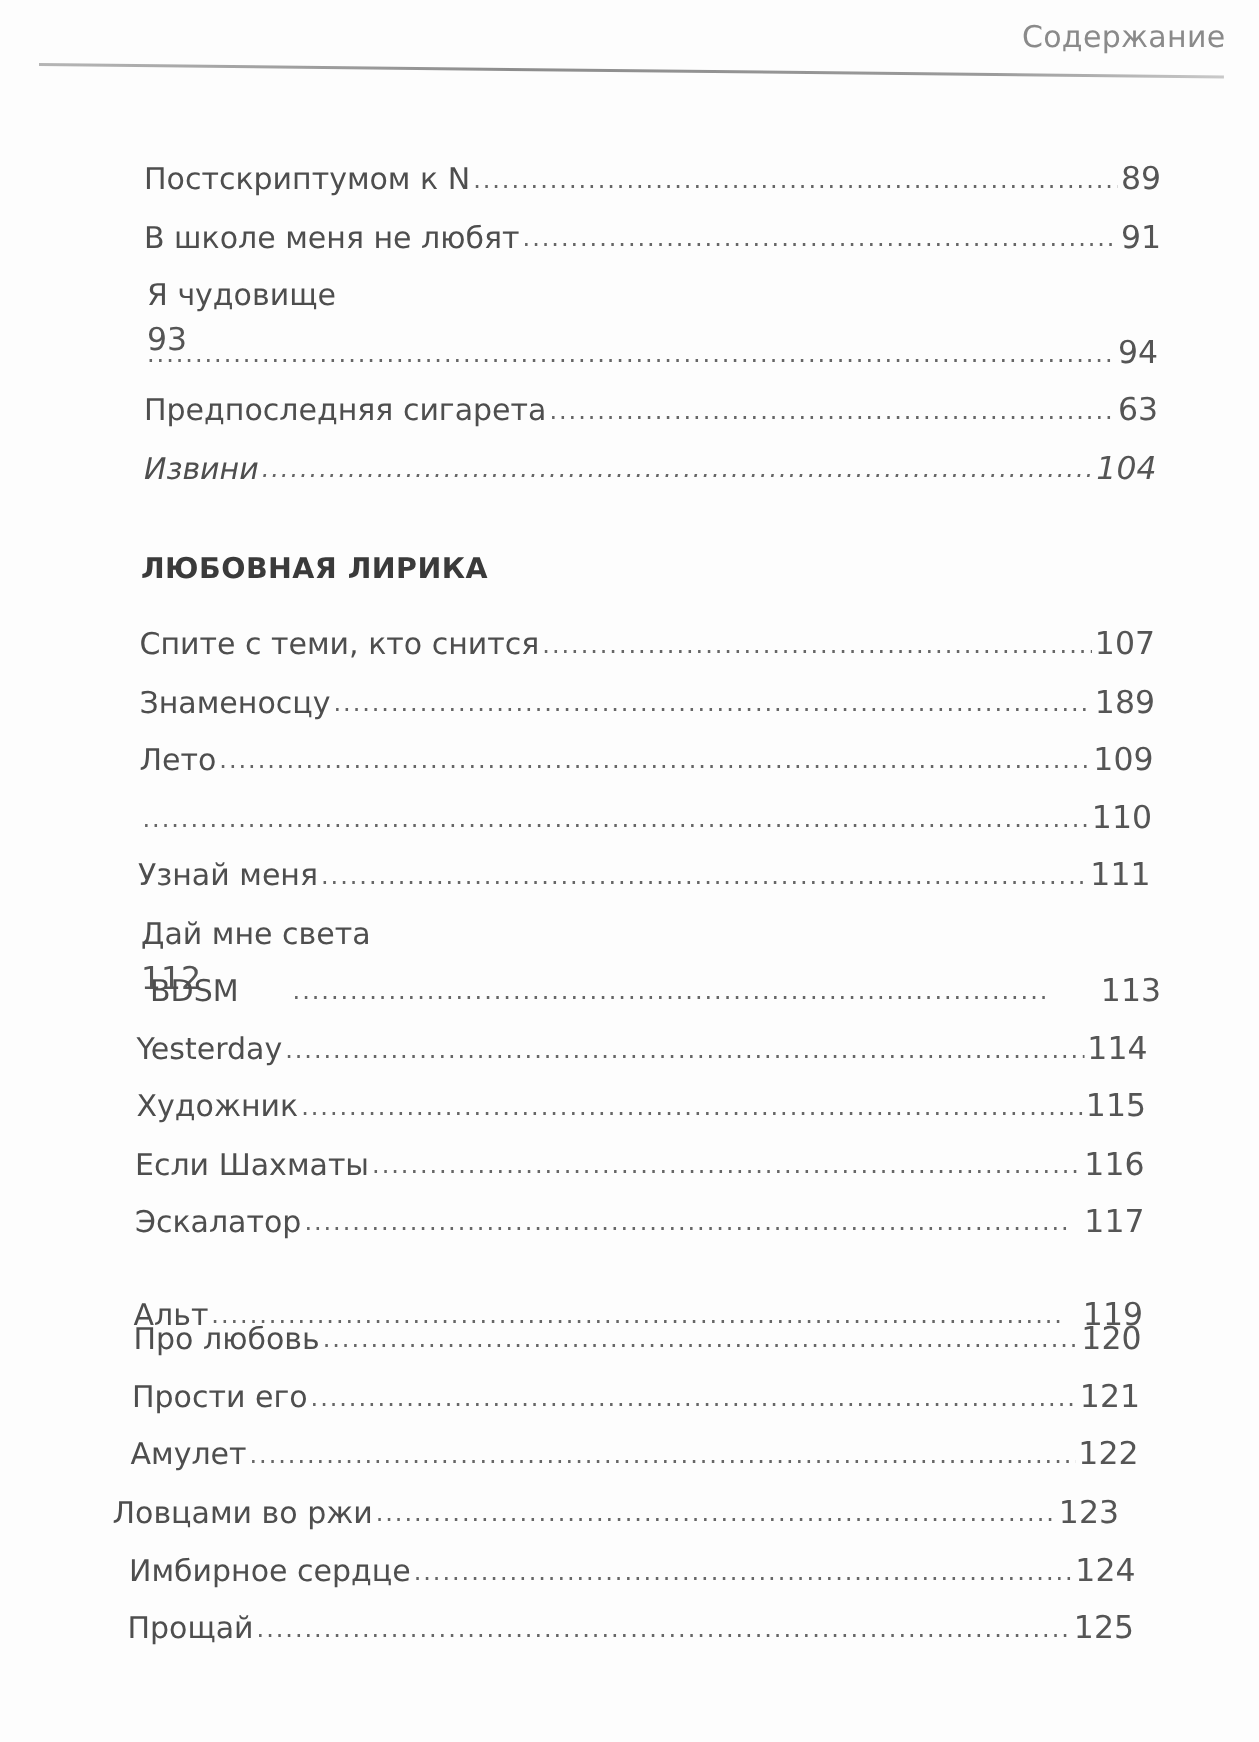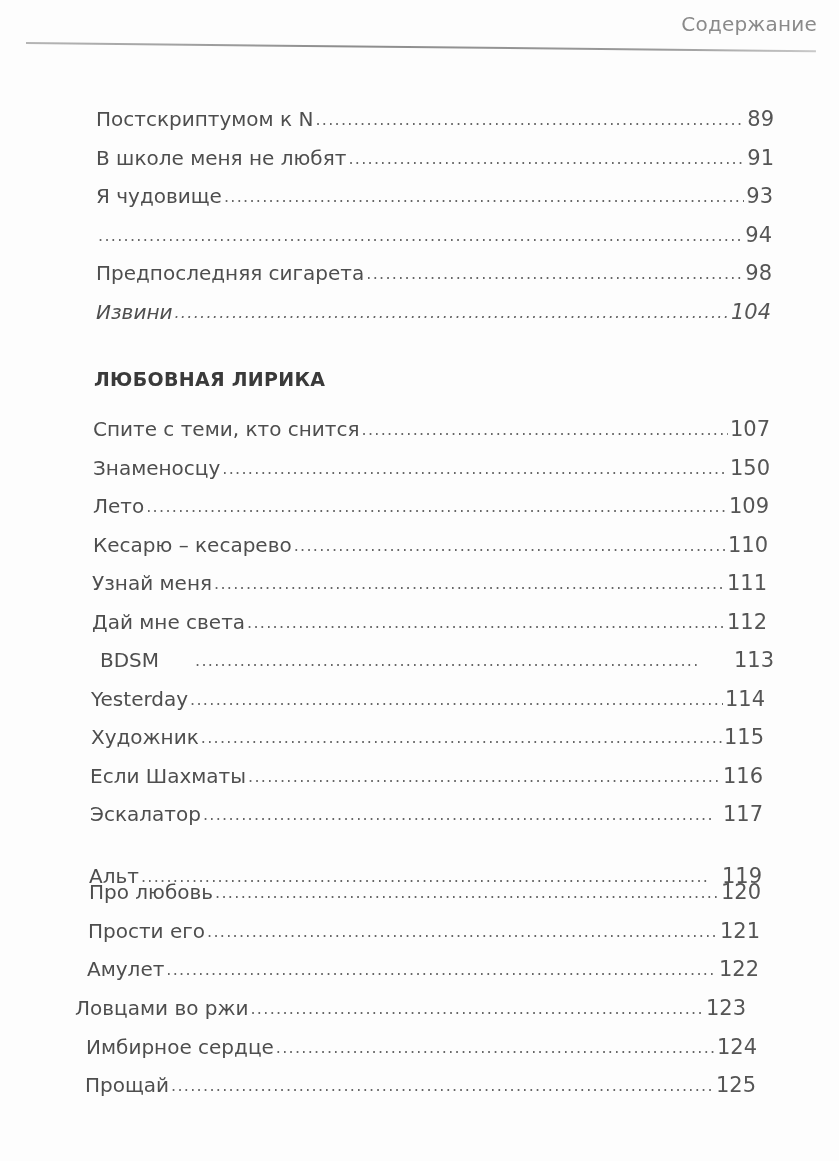--- a/index.html
+++ b/index.html
@@ -91,68 +91,67 @@
   <div class="toc-row" style="left:96px; top:104px; width:678px;">
     <span class="toc-title">Постскриптумом к N</span>
     <span class="toc-dots"></span>
     <span class="toc-page">89</span>
   </div>
   <div class="toc-row" style="left:96px; top:143px; width:678px;">
     <span class="toc-title">В школе меня не любят</span>
     <span class="toc-dots"></span>
     <span class="toc-page">91</span>
   </div>
-  <div class="toc-row" style="left:96px; top:181px; width:677px;">
+  <div class="toc-row" style="left:96px; top:181px; width:677px;flex-direction:column;">
     <span class="toc-title">Я чудовище</span>
     <span class="toc-dots"></span>
     <span class="toc-page">93</span>
   </div>
   <div class="toc-row" style="left:96px; top:220px; width:676px;">
     <span class="toc-dots"></span>
     <span class="toc-page">94</span>
   </div>
   <div class="toc-row" style="left:96px; top:258px; width:676px;">
     <span class="toc-title">Предпоследняя сигарета</span>
     <span class="toc-dots"></span>
-    <span class="toc-page">98</span>
+    <span class="toc-page">63</span>
   </div>
   <div class="toc-row" style="left:96px; top:297px; width:675px;font-style:italic;">
     <span class="toc-title">Извини</span>
     <span class="toc-dots"></span>
     <span class="toc-page">104</span>
   </div>
 
   <div class="section-heading">ЛЮБОВНАЯ ЛИРИКА</div>
 
   <div class="toc-row" style="left:93px; top:414px; width:677px;">
     <span class="toc-title">Спите с теми, кто снится</span>
     <span class="toc-dots"></span>
     <span class="toc-page">107</span>
   </div>
   <div class="toc-row" style="left:93px; top:453px; width:677px;">
     <span class="toc-title">Знаменосцу</span>
     <span class="toc-dots"></span>
-    <span class="toc-page">150</span>
+    <span class="toc-page">189</span>
   </div>
   <div class="toc-row" style="left:93px; top:491px; width:676px;">
     <span class="toc-title">Лето</span>
     <span class="toc-dots"></span>
     <span class="toc-page">109</span>
   </div>
   <div class="toc-row" style="left:93px; top:530px; width:675px;">
-    <span class="toc-title">Кесарю – кесарево</span>
     <span class="toc-dots"></span>
     <span class="toc-page">110</span>
   </div>
   <div class="toc-row" style="left:92px; top:568px; width:675px;">
     <span class="toc-title">Узнай меня</span>
     <span class="toc-dots"></span>
     <span class="toc-page">111</span>
   </div>
-  <div class="toc-row" style="left:92px; top:607px; width:675px;">
+  <div class="toc-row" style="left:92px; top:607px; width:675px;flex-direction:column;">
     <span class="toc-title">Дай мне света</span>
     <span class="toc-dots"></span>
     <span class="toc-page">112</span>
   </div>
   <div class="toc-row" style="left:100px; top:645px; width:674px;gap:34px;">
     <span class="toc-title">BDSM</span>
     <span class="toc-dots"></span>
     <span class="toc-page">113</span>
   </div>
   <div class="toc-row" style="left:91px; top:684px; width:674px;">

